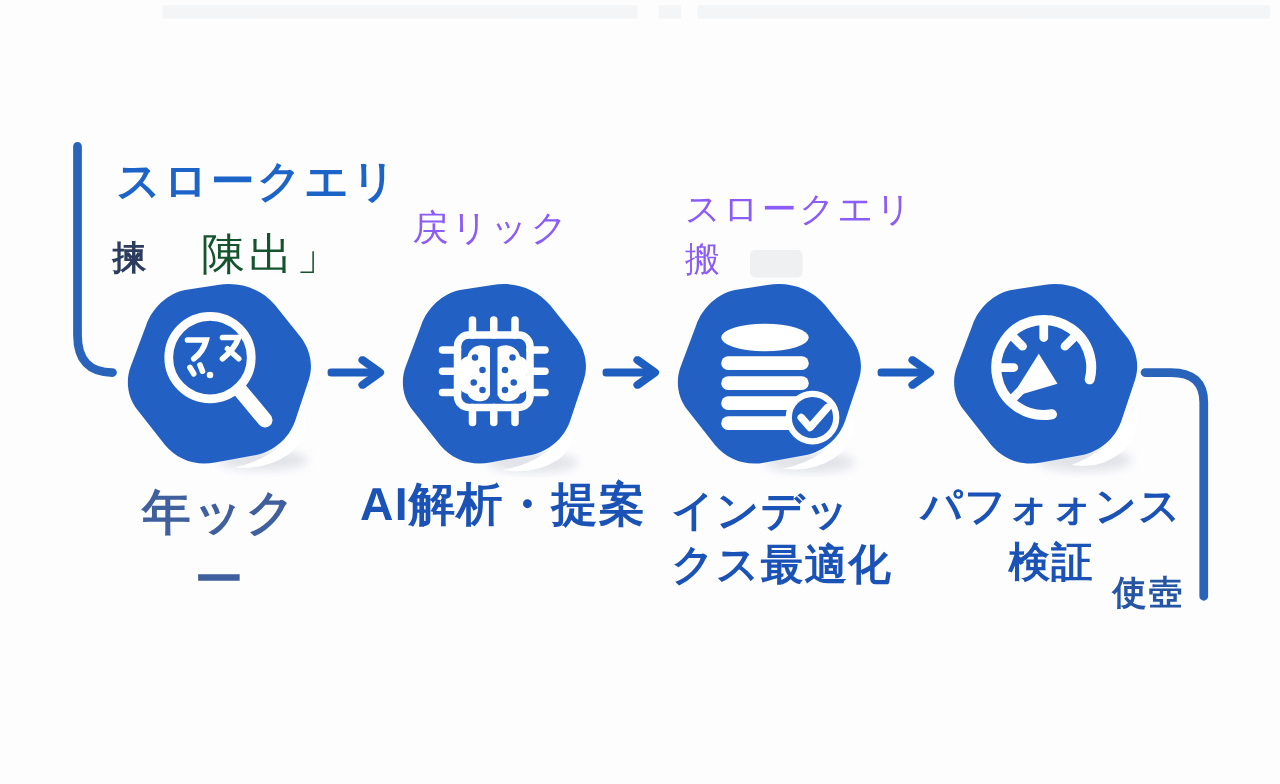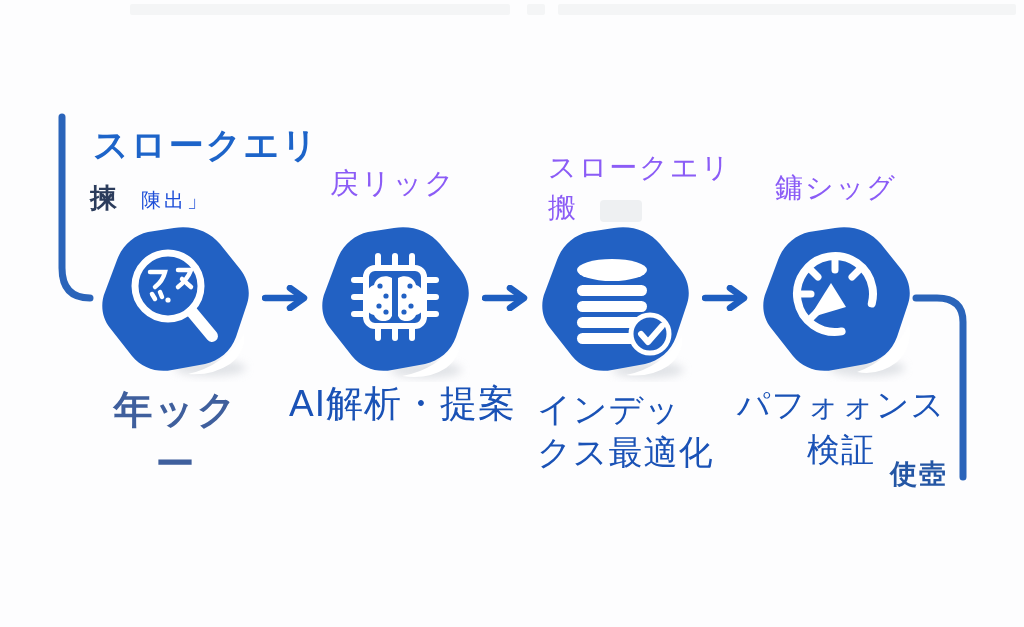--- a/index.html
+++ b/index.html
@@ -8,27 +8,27 @@
     background:#fdfdfe;
     font-family:"Liberation Sans","DejaVu Sans",sans-serif;
   }
   .strip{position:absolute;background:#f4f5f6;border-radius:2px;height:11px;top:4px;}
   .title{
     position:absolute;left:93px;top:122px;
     font-size:35px;font-weight:bold;color:#1d64c9;letter-spacing:2px;white-space:nowrap;
   }
   .note-row{position:absolute;left:90px;top:180px;white-space:nowrap;}
   .note-dark{font-size:27px;font-weight:bold;color:#2b3c5c;}
-  .note-ghost{font-size:20px;color:#1d4ed8;margin-left:24px;letter-spacing:3px;}
+  .note-ghost{font-size:35px;color:#14532d;margin-left:44px;letter-spacing:3px;}
   .top-label{
     position:absolute;font-size:29px;color:#8b5cf6;font-weight:400;
     letter-spacing:2px;white-space:pre-line;line-height:40px;
   }
   .caption{
-    position:absolute;color:#1a52b6;font-weight:normal;text-align:center;
+    position:absolute;color:#1a52b6;font-weight:bold;text-align:center;
     white-space:pre-line;
   }
   .caption.light{color:#3f5f9d;font-weight:600;}
   .side-note{
     position:absolute;left:890px;top:456px;font-size:27px;font-weight:bold;color:#2456a4;
     letter-spacing:2px;
   }
   .blob{position:absolute;width:160px;height:160px;top:222px;}
   .arrow{position:absolute;top:285px;width:52px;height:26px;}
   .overlay{position:absolute;left:0;top:0;pointer-events:none;}
@@ -154,21 +154,20 @@
     </svg>
   </div>
   <div class="caption" style="left:537px;top:388px;width:200px;font-size:34px;line-height:43px;text-align:left;letter-spacing:1px;">インデッ
 クス最適化</div>
 
   <svg class="arrow" style="left:702px;" viewBox="0 0 52 26">
     <path d="M3 13 H38" stroke="#1e5ec0" stroke-width="6.5" stroke-linecap="round" fill="none"></path>
     <path d="M28 3 L42 13 L28 23" stroke="#1e5ec0" stroke-width="6.5" stroke-linecap="round" stroke-linejoin="round" fill="none"></path>
   </svg>
 
-  <div class="top-label" style="left:775px;top:168px;font-size:28px;">鏞シッグ</div>
   <div class="blob" style="left:757px;">
     <svg width="160" height="160" viewBox="0 0 160 160">
       <defs>
           <filter id="bf4" x="-50%" y="-50%" width="200%" height="200%">
             <feGaussianBlur stdDeviation="4"></feGaussianBlur>
           </filter>
         </defs>
       <ellipse cx="110" cy="146" rx="38" ry="9" fill="#c9ced4" opacity="0.55" filter="url(#bf4)"></ellipse>
       <path d="M78 6 C96 3 113 9 124 22 L144 47 C152 57 155 70 151 82 L140 115 C135 129 123 139 109 142 L76 148 C61 151 46 146 36 134 L14 106 C6 96 4 82 9 70 L21 38 C26 24 38 13 52 10 Z" fill="#2261c3"></path>
       <path d="M100 150 Q134 138 152 102 Q156 126 140 140 Q122 154 100 150 Z" fill="#ffffff"></path>

